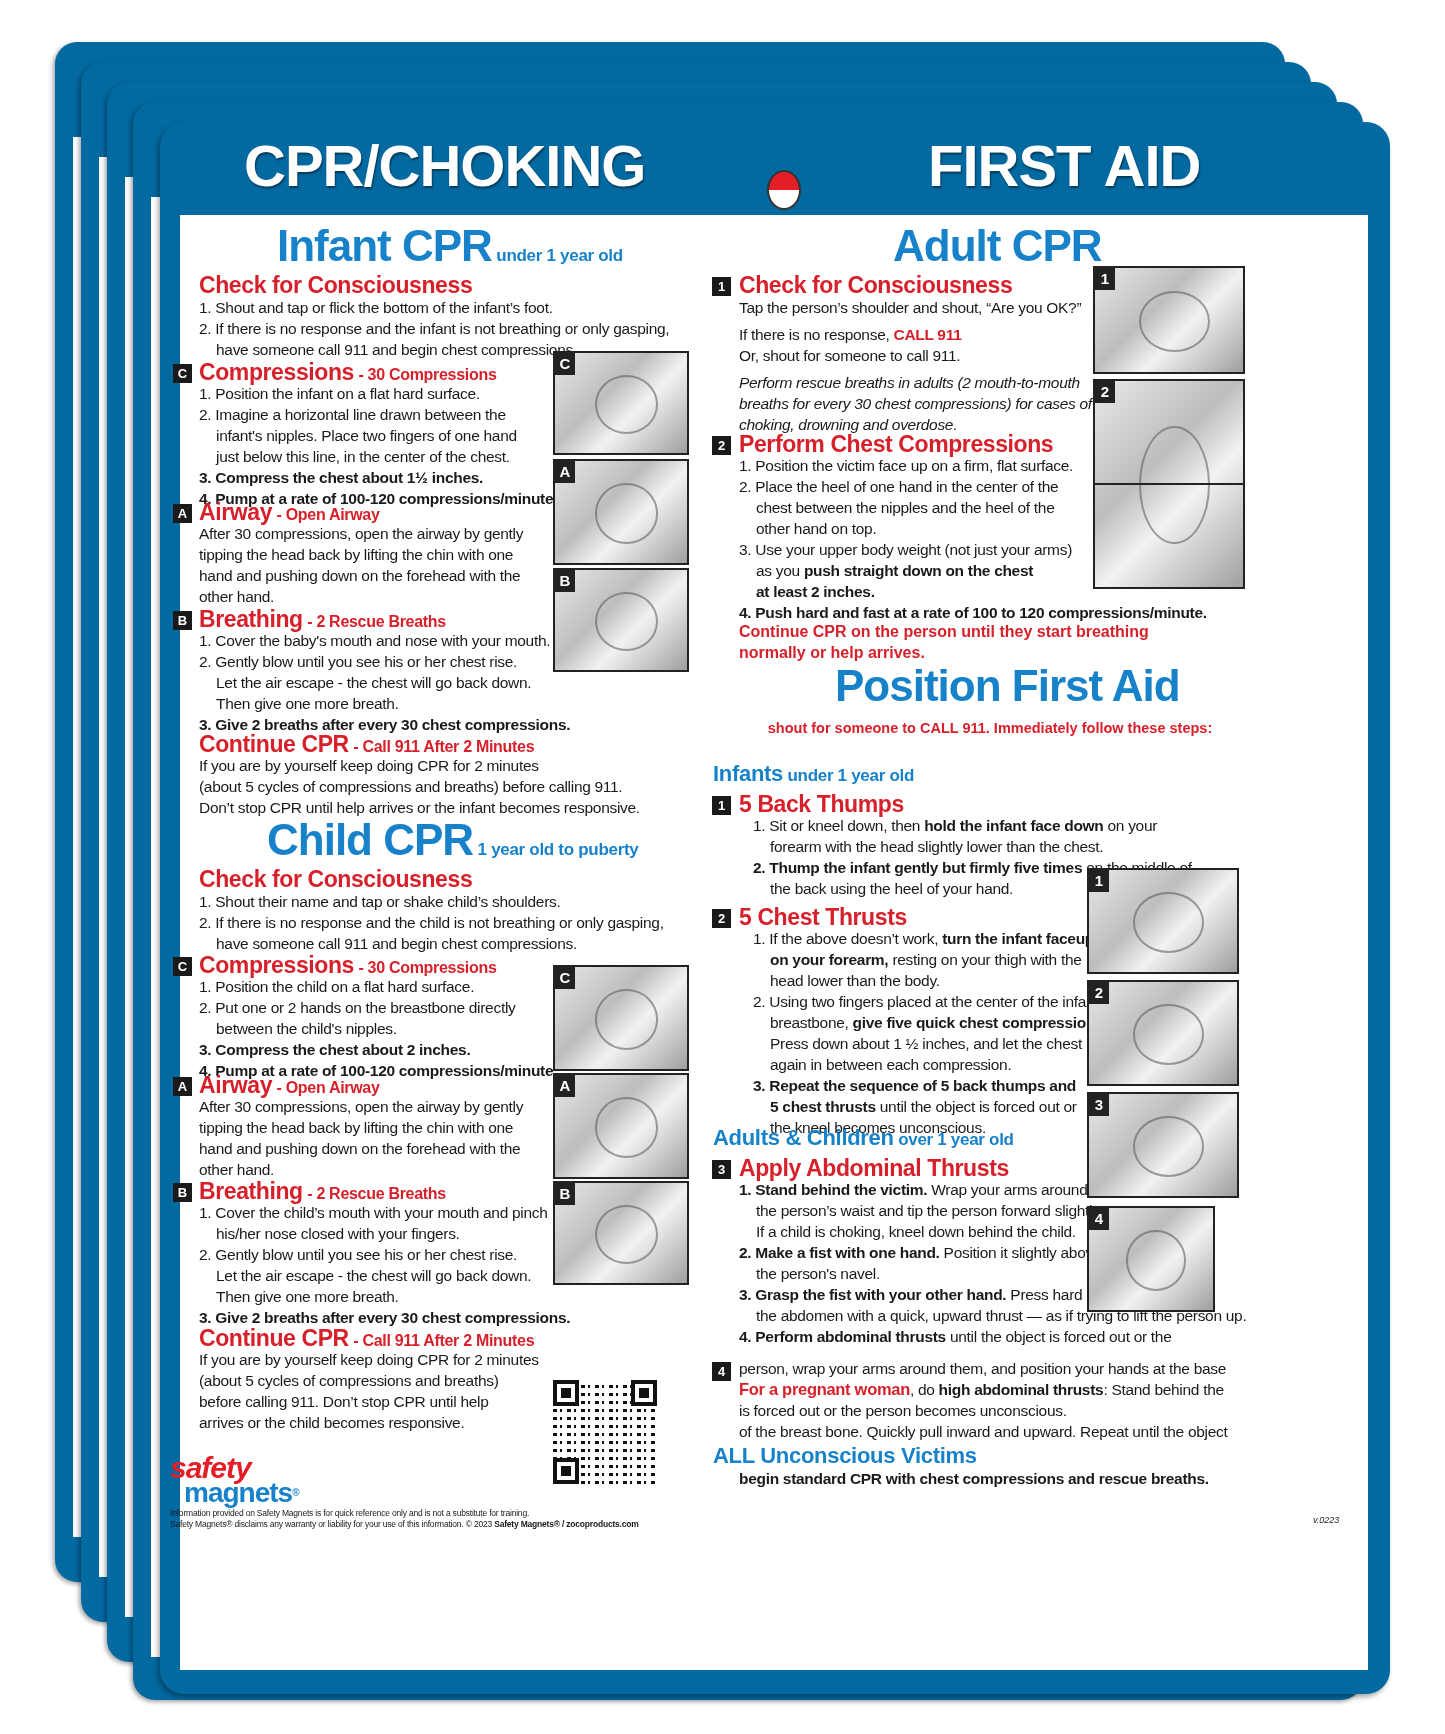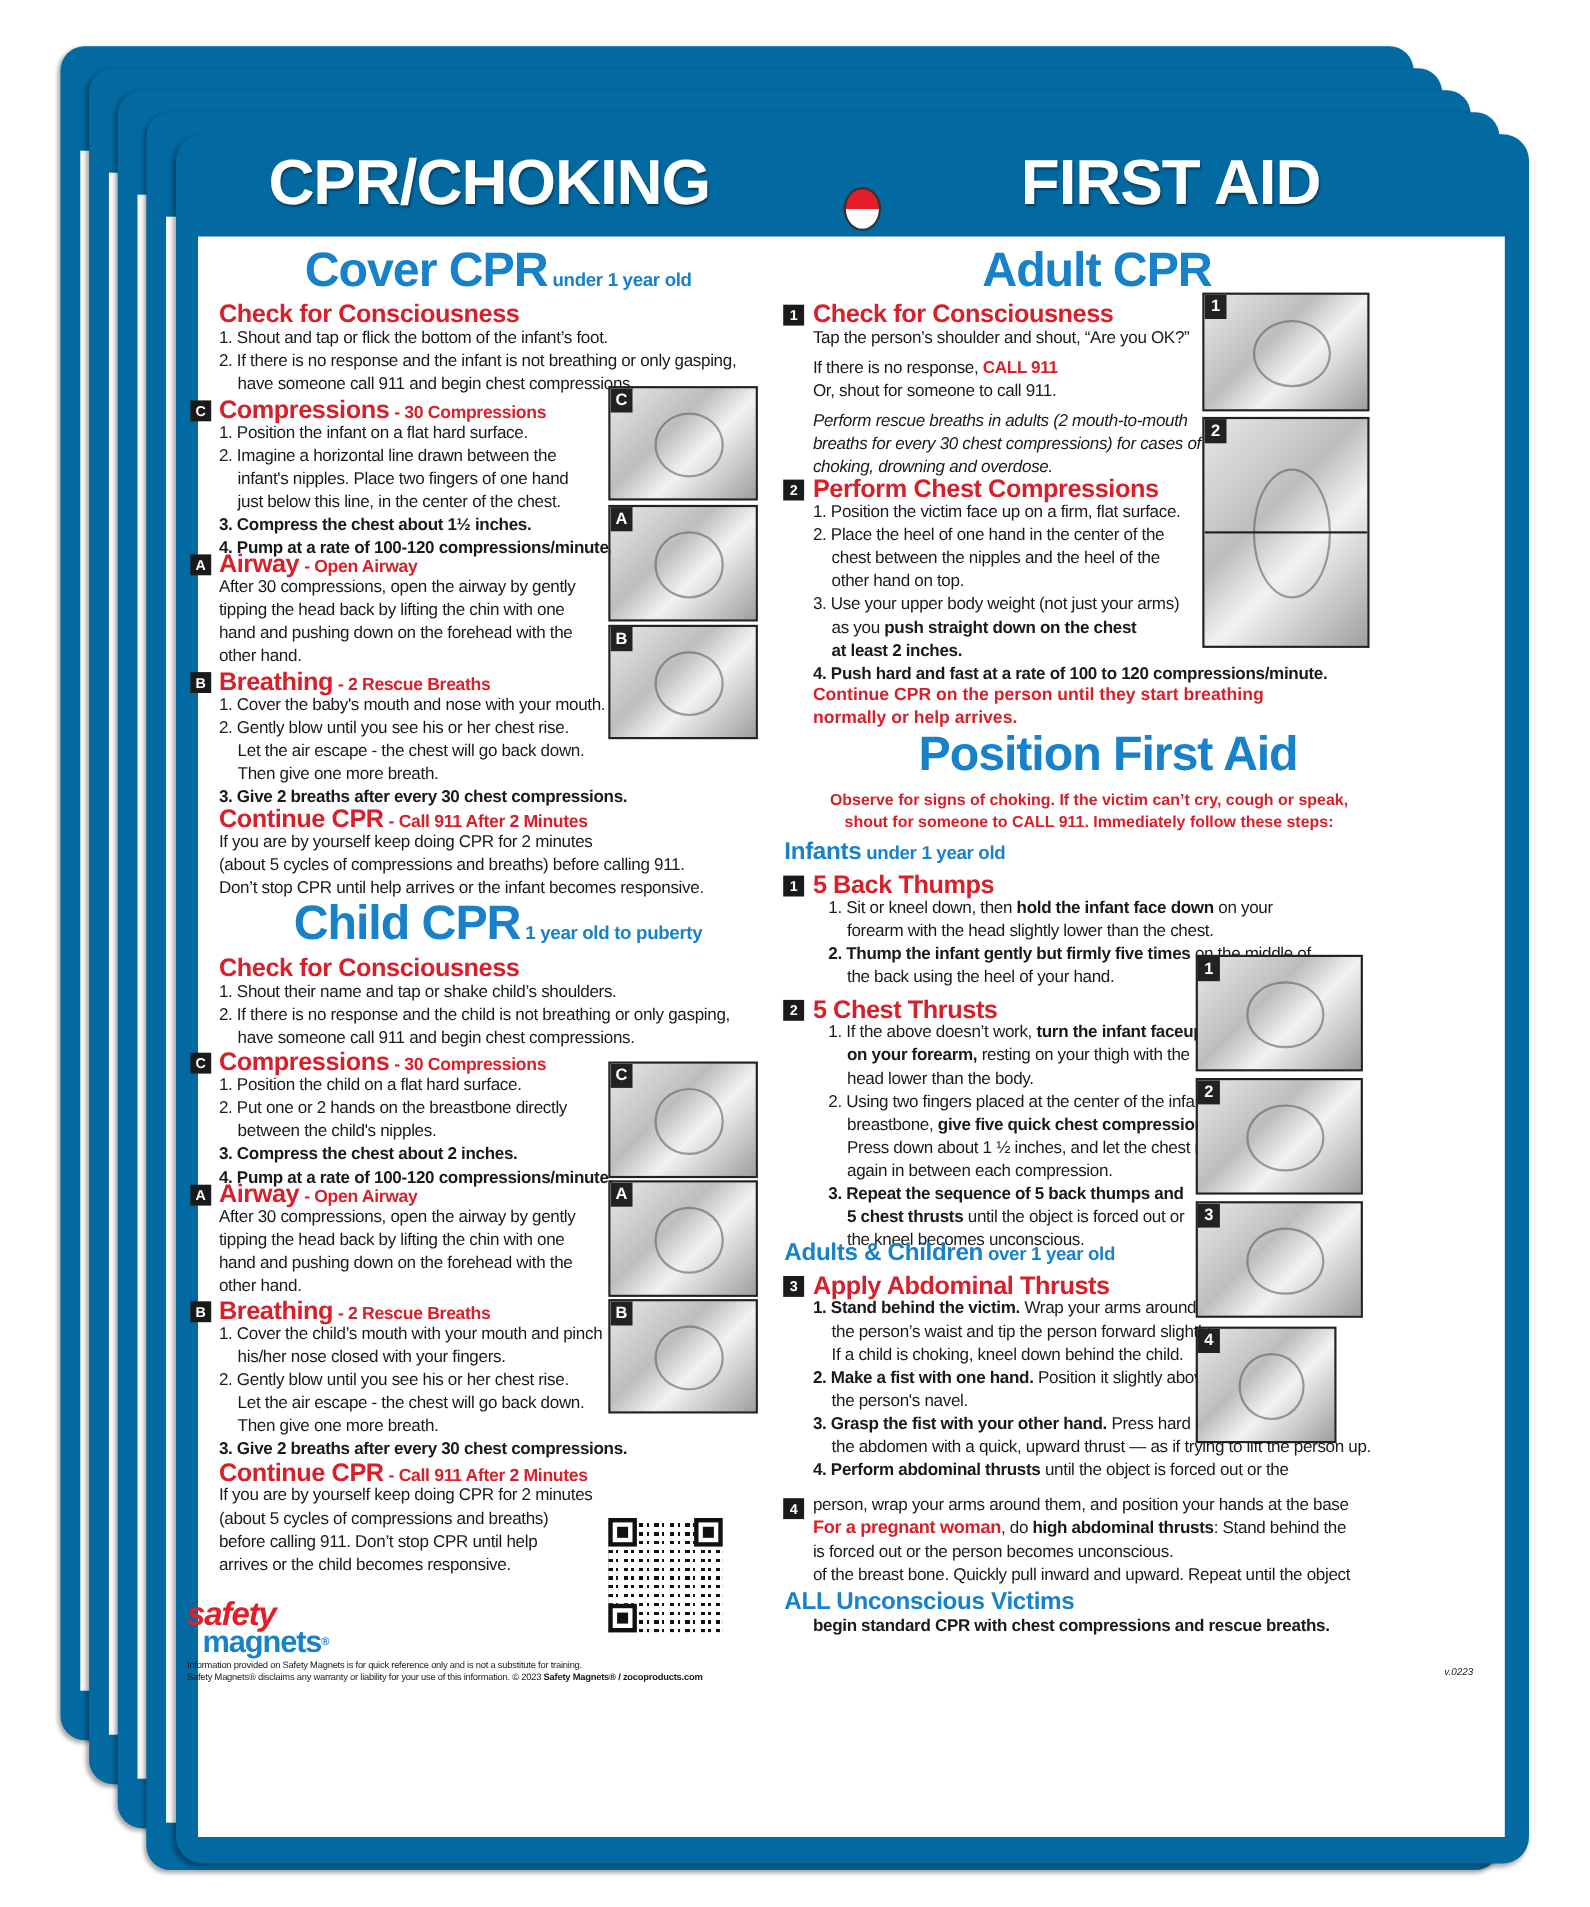--- a/index.html
+++ b/index.html
@@ -52,21 +52,21 @@
 </div>
 
 <div class="card front">
   <div class="hdr" style="left:84px;">CPR/CHOKING</div>
   <div class="grommet"></div>
   <div class="hdr" style="left:768px;">FIRST AID</div>
 
   <div class="panel">
 
     <div class="abs" style="left:97px;top:6px;">
-      <span class="blue-title">Cover CPR</span>
+      <span class="blue-title">Infant CPR</span>
       <span class="blue-sub">under 1 year old</span>
     </div>
 
     <div class="abs red-h" style="left:19px;top:57px;">Check for Consciousness</div>
     <div class="abs txt" style="left:19px;top:82px;width:540px;">
       <p>1. Shout and tap or flick the bottom of the infant’s foot.</p>
       <p>2. If there is no response and the infant is not breathing or only gasping,</p>
       <p class="ind">have someone call 911 and begin chest compressions.</p>
     </div>
 
@@ -257,21 +257,20 @@
         <div class="sketch"></div>
     </div>
     <div class="illus" style="left:913px;top:164px;width:148px;height:206px;">
       <div class="tag">2</div>
         <div class="sketch"></div>
       <div style="position:absolute;left:0;top:102px;width:100%;height:2px;background:#222;"></div>
     </div>
 
     <div class="abs blue-title" style="left:655px;top:446px;">Position First Aid</div>
     <div class="abs" style="left:540px;top:503px;width:540px;text-align:center;font-size:14.5px;line-height:20px;">
-      <p class="red" style="margin:0;">Observe for signs of choking. If the victim can’t cry, cough or speak,</p>
       <p class="red" style="margin:0;">shout for someone to CALL 911. Immediately follow these steps:</p>
     </div>
 
     <div class="abs" style="left:533px;top:546px;">
       <span class="blue-sub" style="font-size:22px;">Infants</span>
       <span class="blue-sub">under 1 year old</span>
     </div>
 
     <div class="badge" style="left:532px;top:581px;">1</div>
     <div class="abs red-h" style="left:559px;top:576px;">5 Back Thumps</div>

